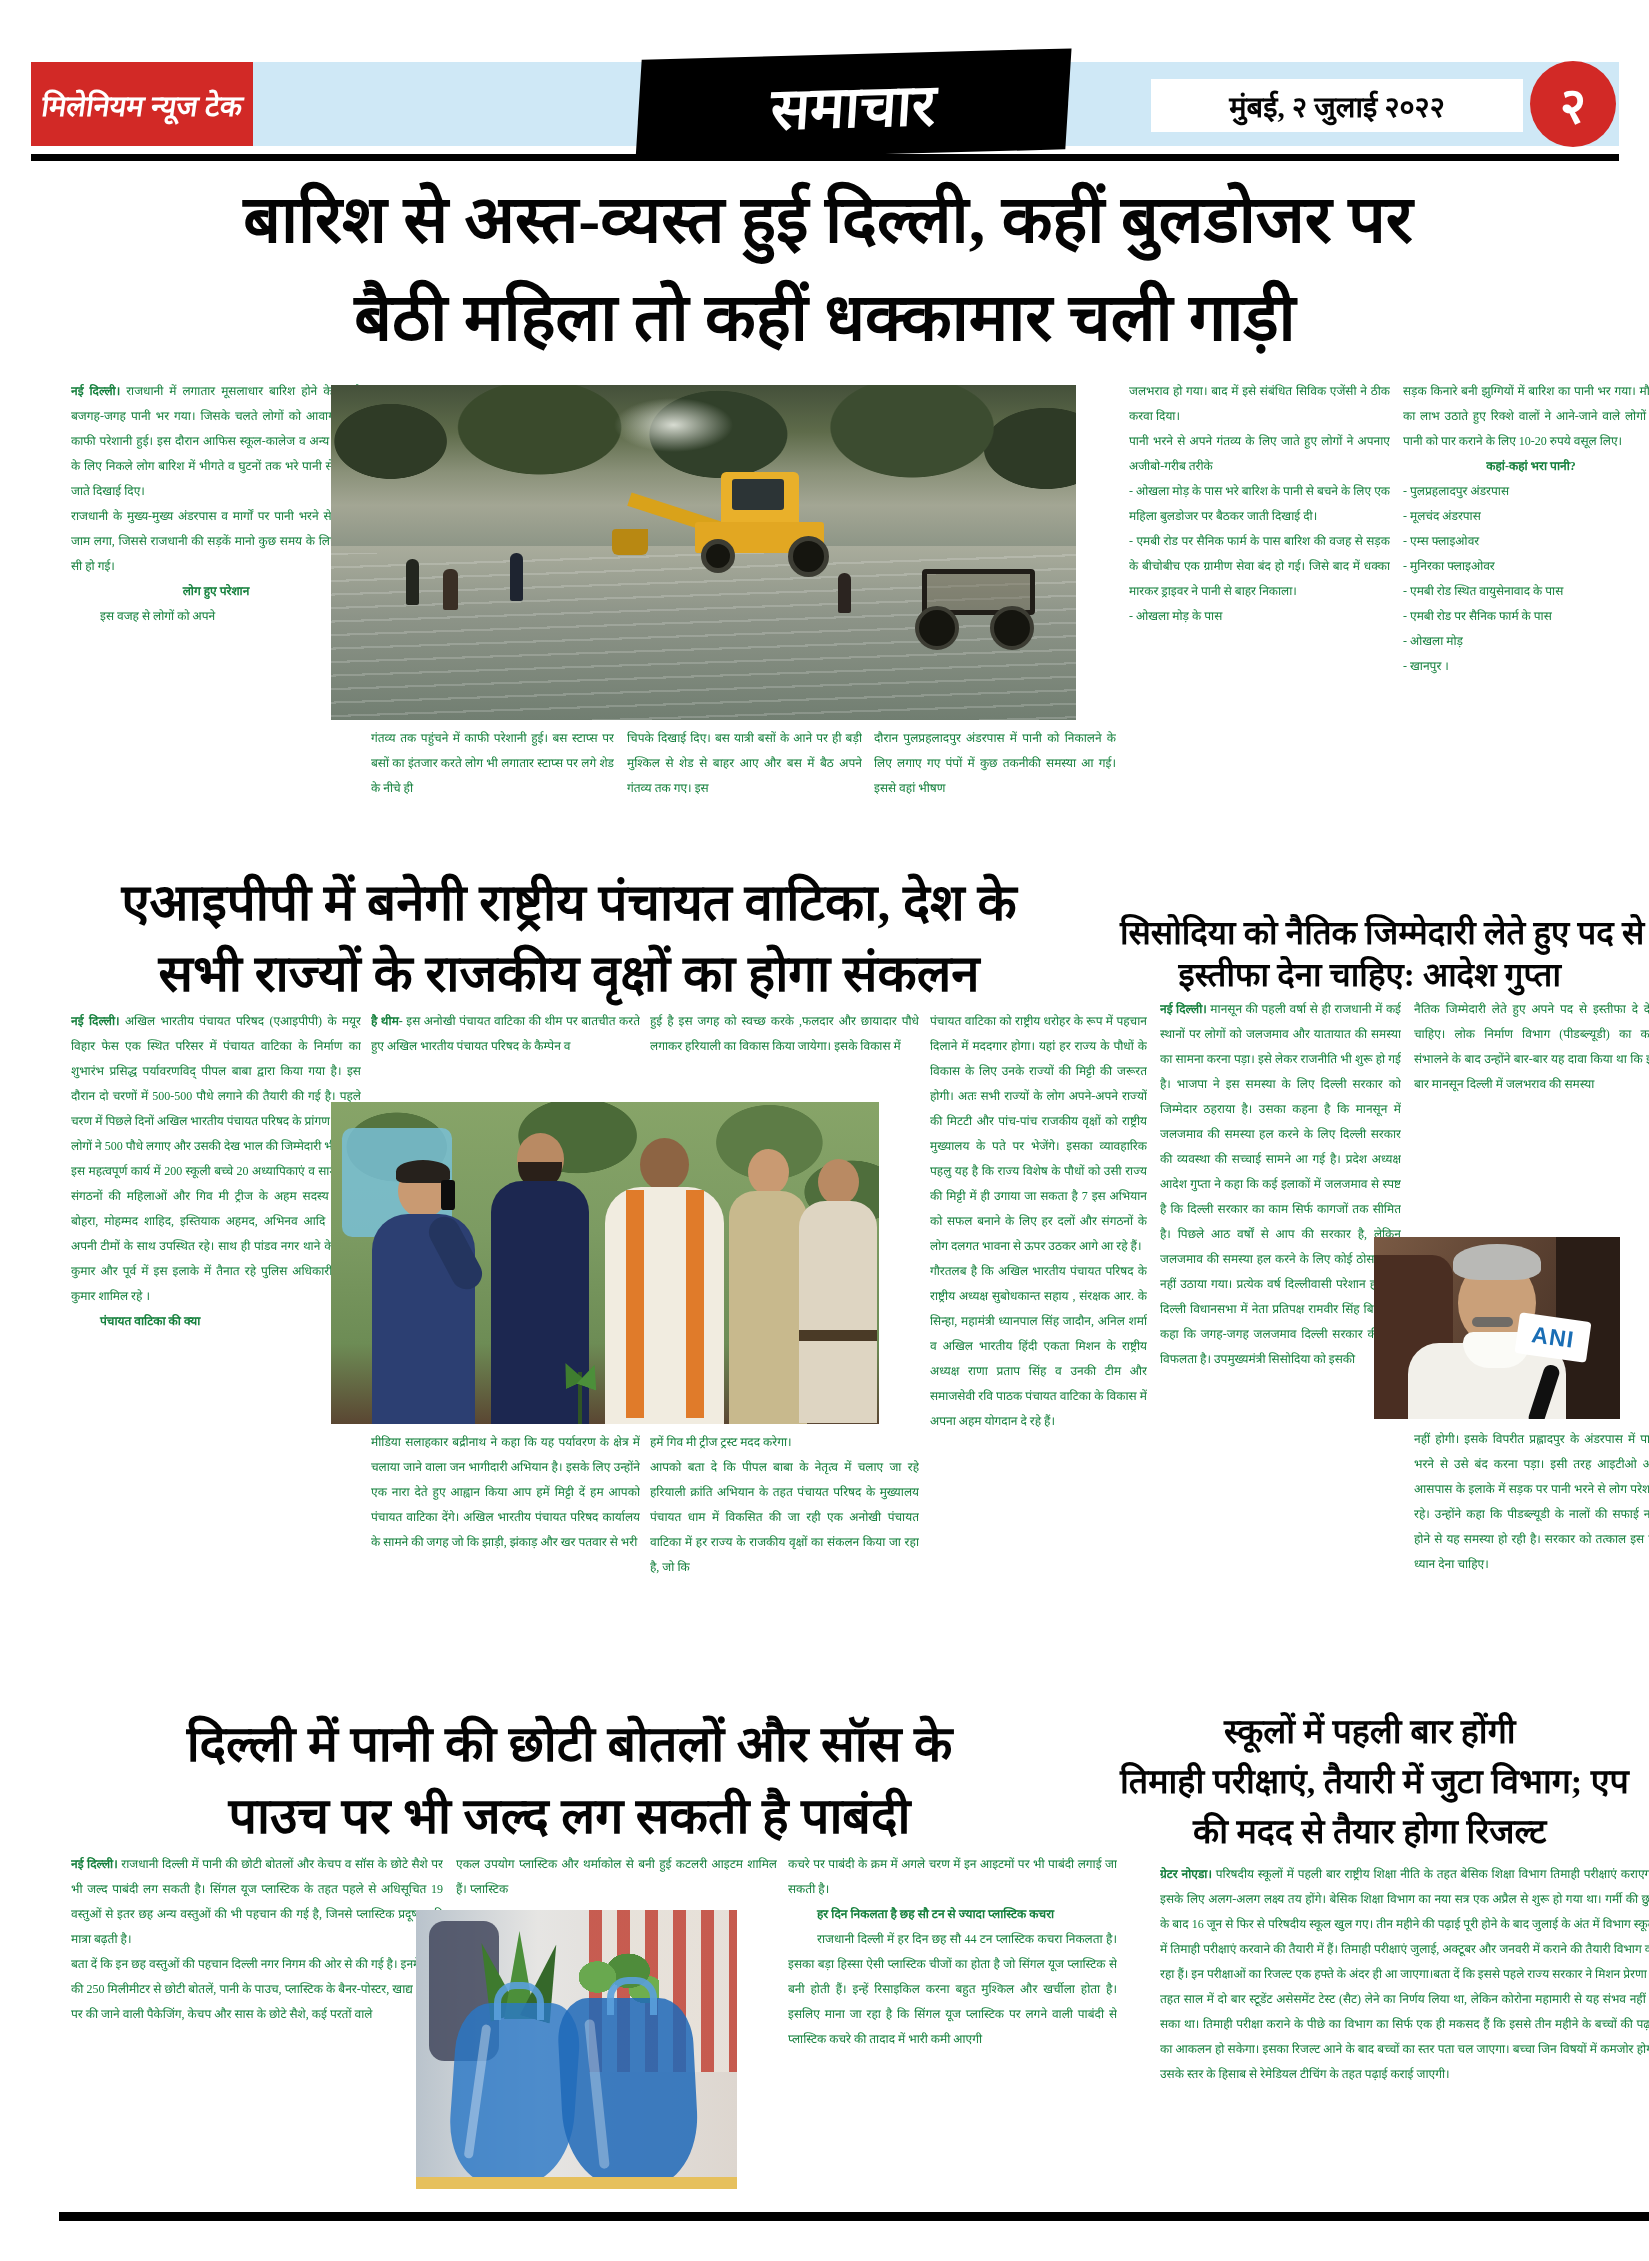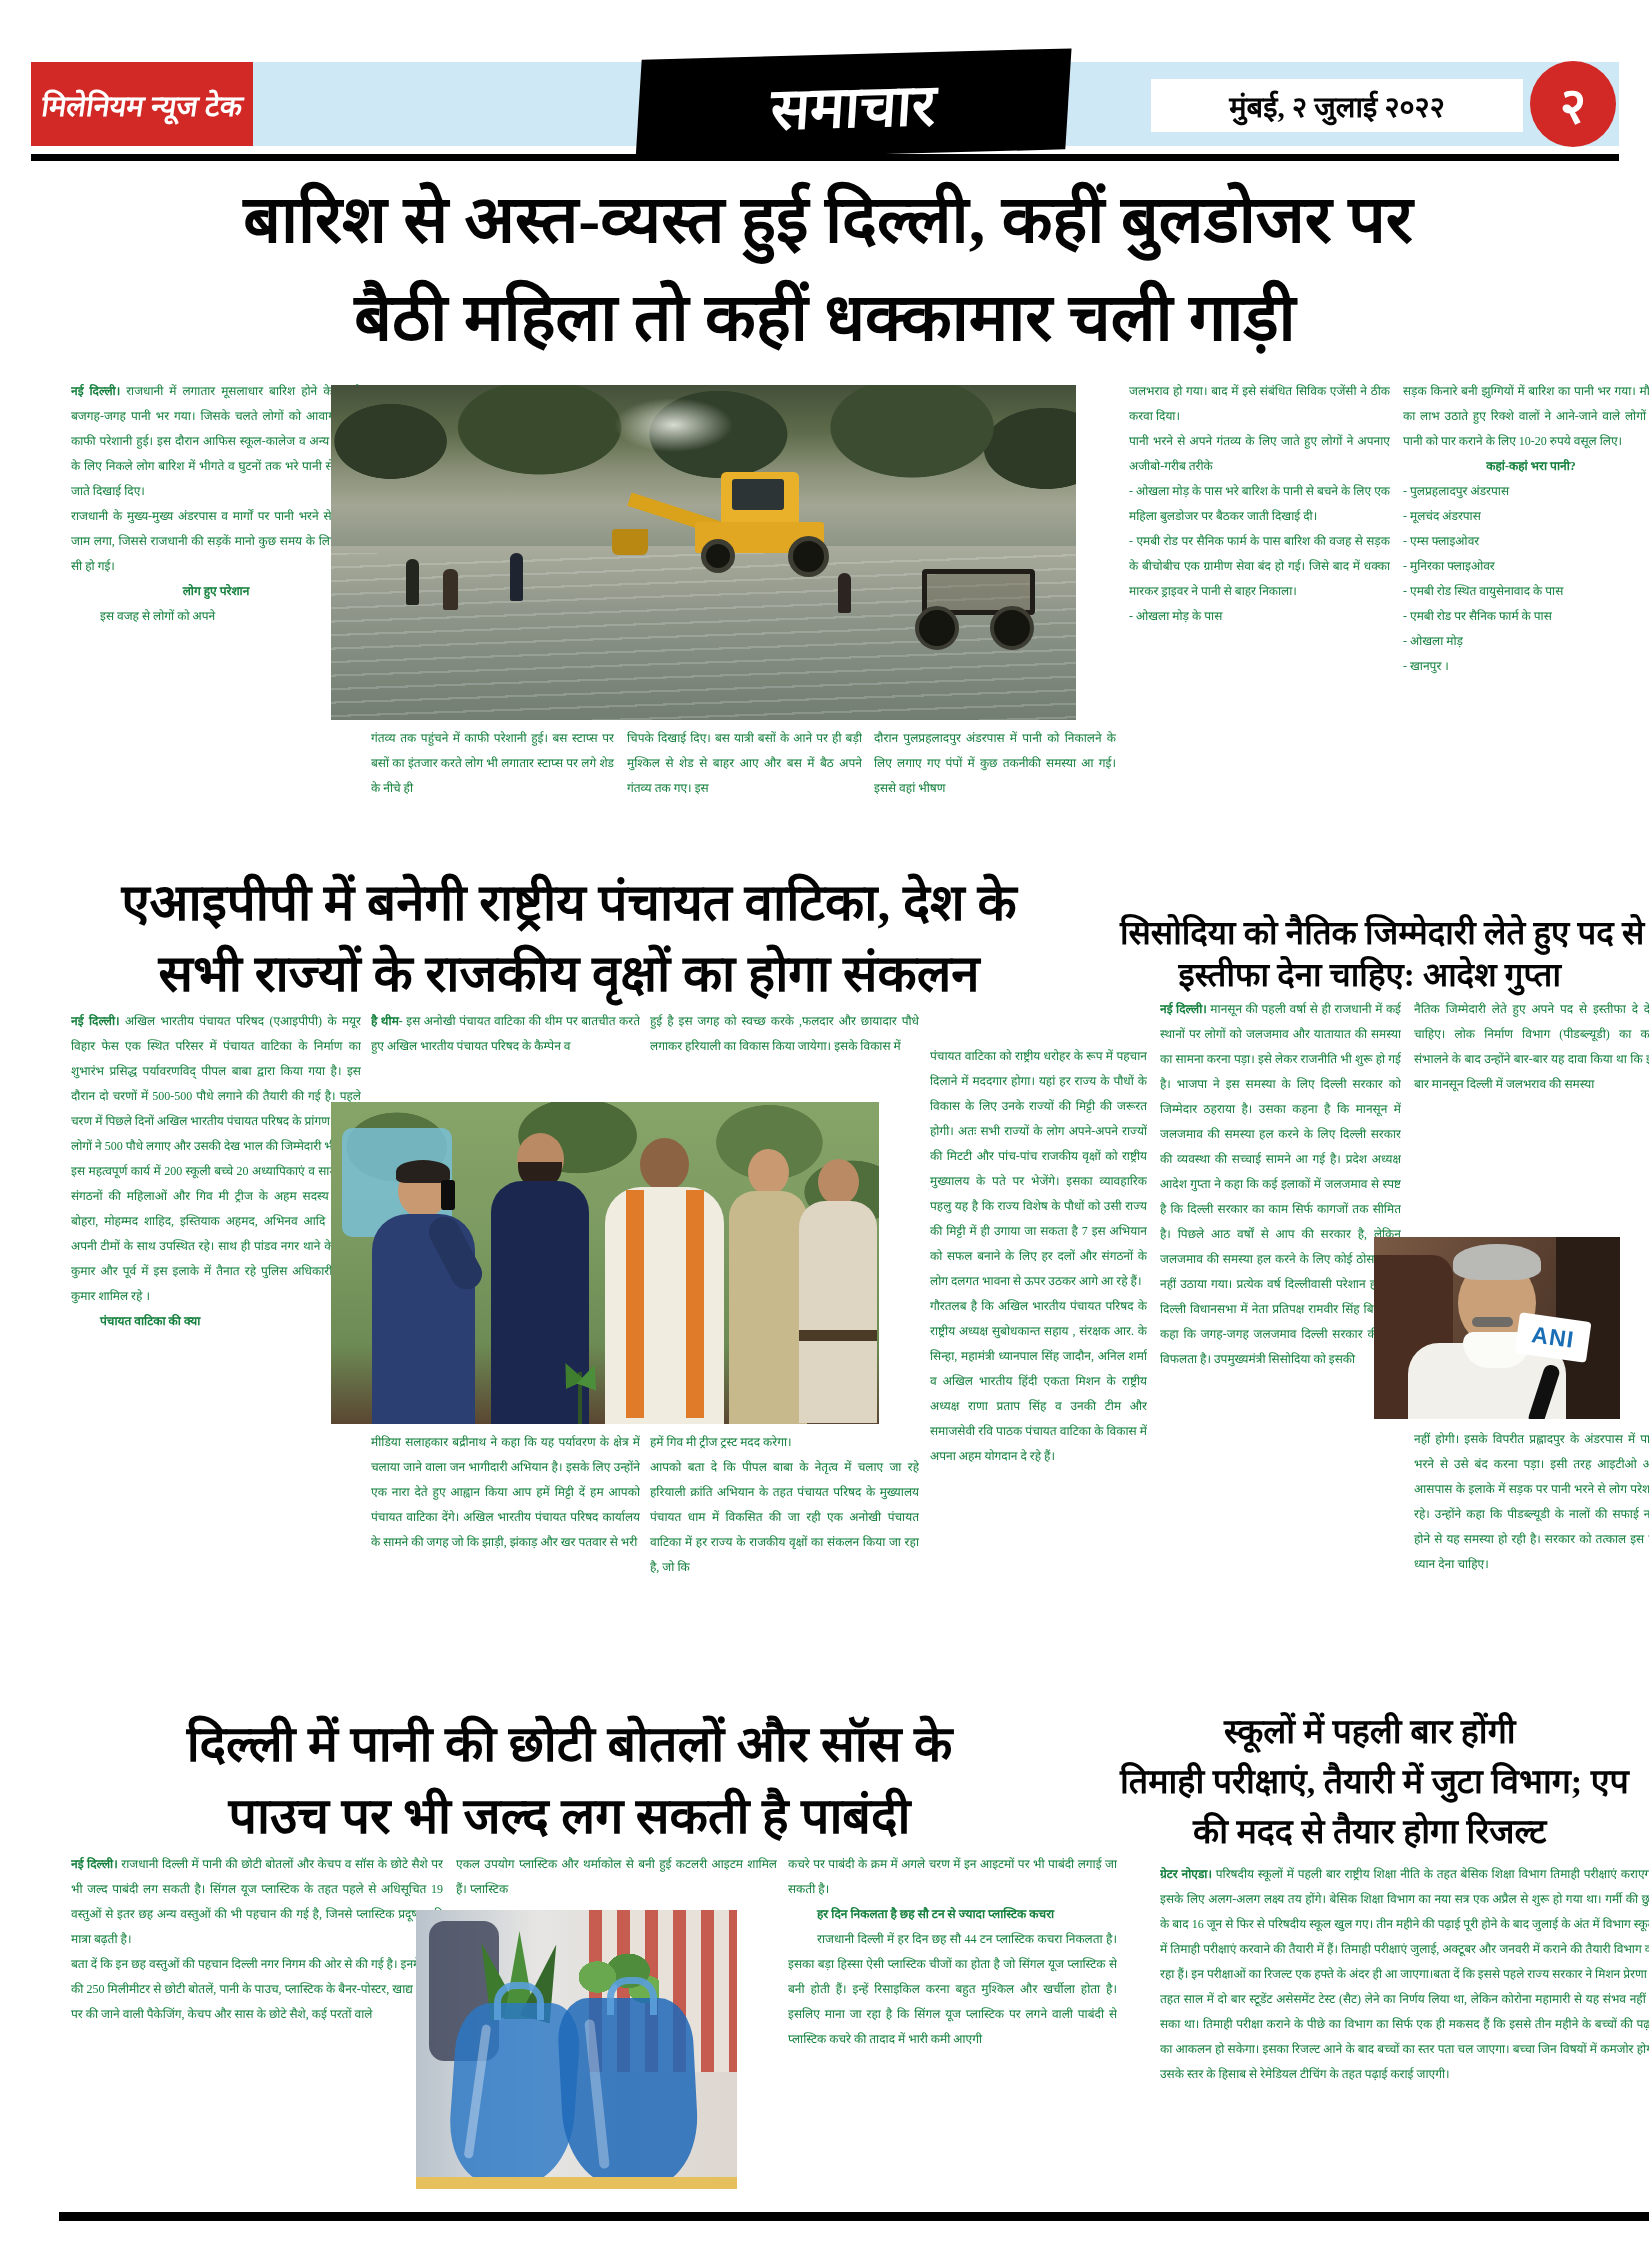--- a/index.html
+++ b/index.html
@@ -169,21 +169,21 @@
     </div>
   </div>
 
   <div class="col" style="left:331px;top:1430px;width:269px;height:269px;">
     <div class="para">मीडिया सलाहकार बद्रीनाथ ने कहा कि यह पर्यावरण के क्षेत्र में चलाया जाने वाला जन भागीदारी अभियान है। इसके लिए उन्होंने एक नारा देते हुए आह्वान किया आप हमें मिट्टी दें हम आपको पंचायत वाटिका देंगे। अखिल भारतीय पंचायत परिषद कार्यालय के सामने की जगह जो कि झाड़ी, झंकाड़ और खर पतवार से भरी</div>
   </div>
   <div class="col" style="left:610px;top:1430px;width:269px;height:269px;">
     <div class="para">हमें गिव मी ट्रीज ट्रस्ट मदद करेगा।
 आपको बता दे कि पीपल बाबा के नेतृत्व में चलाए जा रहे हरियाली क्रांति अभियान के तहत पंचायत परिषद के मुख्यालय पंचायत धाम में विकसित की जा रही एक अनोखी पंचायत वाटिका में हर राज्य के राजकीय वृक्षों का संकलन किया जा रहा है, जो कि</div>
   </div>
-  <div class="col" style="left:890px;top:1044px;width:217px;height:690px;">
+  <div class="col" style="left:890px;top:1009px;width:217px;height:690px;">
     <div class="para">पंचायत वाटिका को राष्ट्रीय धरोहर के रूप में पहचान दिलाने में मददगार होगा। यहां हर राज्य के पौधों के विकास के लिए उनके राज्यों की मिट्टी की जरूरत होगी। अतः सभी राज्यों के लोग अपने-अपने राज्यों की मिटटी और पांच-पांच राजकीय वृक्षों को राष्ट्रीय मुख्यालय के पते पर भेजेंगे। इसका व्यावहारिक पहलु यह है कि राज्य विशेष के पौधों को उसी राज्य की मिट्टी में ही उगाया जा सकता है 7 इस अभियान को सफल बनाने के लिए हर दलों और संगठनों के लोग दलगत भावना से ऊपर उठकर आगे आ रहे हैं।
 गौरतलब है कि अखिल भारतीय पंचायत परिषद के राष्ट्रीय अध्यक्ष सुबोधकान्त सहाय , संरक्षक आर. के सिन्हा, महामंत्री ध्यानपाल सिंह जादौन, अनिल शर्मा व अखिल भारतीय हिंदी एकता मिशन के राष्ट्रीय अध्यक्ष राणा प्रताप सिंह व उनकी टीम और समाजसेवी रवि पाठक पंचायत वाटिका के विकास में अपना अहम योगदान दे रहे हैं।</div>
   </div>
 
   <div class="hl" style="left:1120px;right:30.5px;top:909px;font-size:33px;">सिसोदिया को नैतिक जिम्मेदारी लेते हुए पद से</div>
   <div class="hl" style="left:1120px;right:30.5px;top:951px;font-size:33px;">इस्तीफा देना चाहिए: आदेश गुप्ता</div>
 
   <div class="col" style="left:1120px;top:997px;width:241px;height:697px;">
     <div class="para"><span class="lead">नई दिल्ली।</span><span> मानसून की पहली वर्षा से ही राजधानी में कई स्थानों पर लोगों को जलजमाव और यातायात की समस्या का सामना करना पड़ा। इसे लेकर राजनीति भी शुरू हो गई है। भाजपा ने इस समस्या के लिए दिल्ली सरकार को जिम्मेदार ठहराया है। उसका कहना है कि मानसून में जलजमाव की समस्या हल करने के लिए दिल्ली सरकार की व्यवस्था की सच्चाई सामने आ गई है। प्रदेश अध्यक्ष आदेश गुप्ता ने कहा कि कई इलाकों में जलजमाव से स्पष्ट है कि दिल्ली सरकार का काम सिर्फ कागजों तक सीमित है। पिछले आठ वर्षों से आप की सरकार है, लेकिन जलजमाव की समस्या हल करने के लिए कोई ठोस कदम नहीं उठाया गया। प्रत्येक वर्ष दिल्लीवासी परेशान होते हैं।दिल्ली विधानसभा में नेता प्रतिपक्ष रामवीर सिंह बिधूड़ी ने कहा कि जगह-जगह जलजमाव दिल्ली सरकार की बड़ी विफलता है। उपमुख्यमंत्री सिसोदिया को इसकी</span></div>
   </div>

